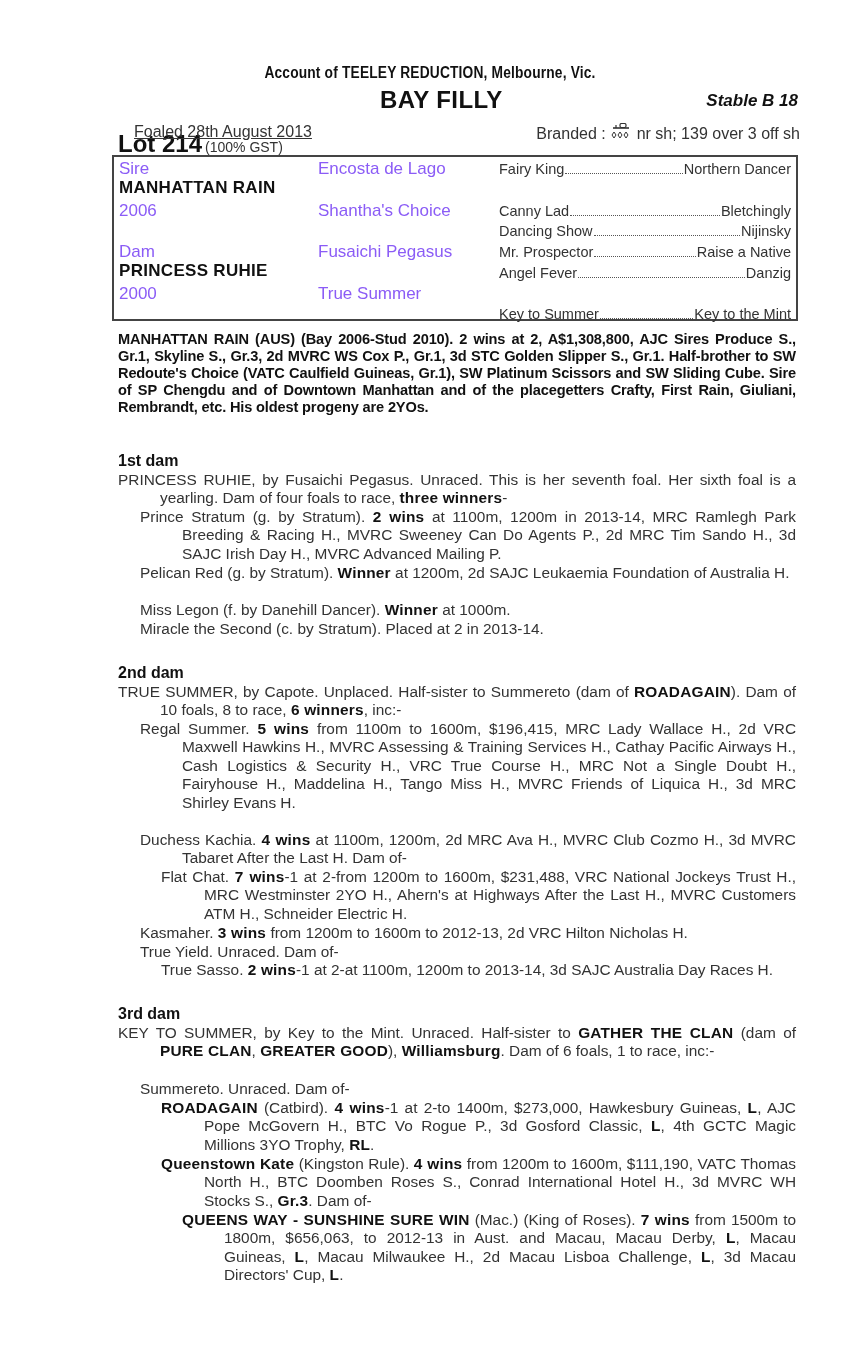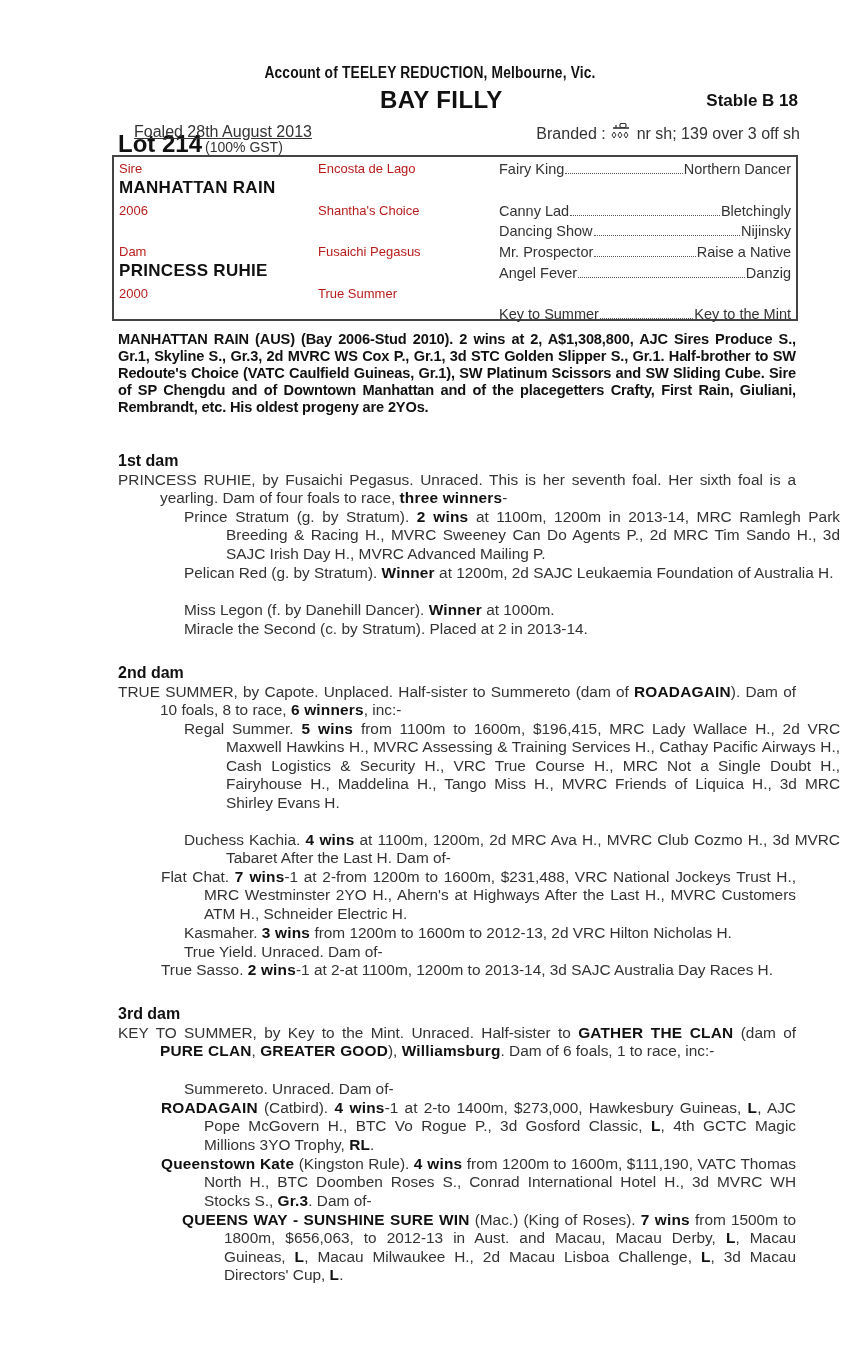--- a/index.html
+++ b/index.html
@@ -8,43 +8,43 @@
   .page { position:absolute; left:0; top:0; width:684px; height:1356px; }
 
   .account { position:absolute; top:64px; left:0; width:860px; text-align:center;
              font-family:"Liberation Sans", sans-serif; font-weight:bold; font-size:16px;
              color:#111; transform:scaleX(0.86); transform-origin:center; letter-spacing:0.2px; }
 
   .lotline { position:absolute; top:86px; left:118px; width:680px; height:30px; }
   .lot { position:absolute; left:0; top:0; font-weight:bold; font-size:24px; color:#111;margin-top:44px; }
   .lot .gst { font-weight:normal; font-size:14px; color:#333; margin-left:3px; }
   .sex { position:absolute; left:262px; top:0; font-weight:bold; font-size:24px; color:#111; letter-spacing:0.4px; }
-  .stable { position:absolute; right:0; top:5px; font-weight:bold; font-size:17px; color:#111; }
+  .stable { position:absolute; right:0; top:5px; font-weight:bold; font-size:17px; color:#111;font-style:italic; }
 
   .foaledline { position:absolute; top:123px; left:118px; width:682px; height:22px; font-size:16px; color:#333; }
   .foaled { position:absolute; left:16px; top:0;text-decoration:underline; }
   .branded { position:absolute; right:0; top:0; white-space:nowrap; }
   .brand-icon { display:inline-block; width:20px; height:18px; vertical-align:-2px; margin:0 1px; }
 
   .pedbox { position:absolute; left:112px; top:155px; width:686px; height:166px;
             border:2px solid #444; box-sizing:border-box; }
-  .ped-cell { position:absolute; font-size:13px; color:#b91c1c; white-space:nowrap; line-height:18px; }
+  .ped-cell { position:absolute; font-size:17px; color:#8b5cf6; white-space:nowrap; line-height:18px; }
   .ped-bold { font-weight:bold; font-size:17px; color:#111; letter-spacing:0.3px; }
   .ped-anc { position:absolute; left:385px; width:292px; font-size:14.5px; color:#333; line-height:18px;
              display:flex; white-space:nowrap; }
   .ped-anc .dots { flex:1; overflow:hidden; border-bottom:1.5px dotted #555; margin:0 1px 4px 1px; }
 
   .sirenote { position:absolute; left:118px; top:331px; width:678px; font-weight:bold; font-size:14.6px;
               line-height:17px; color:#111; text-align:justify; letter-spacing:-0.15px; }
 
   .sect-head { position:absolute; left:118px; font-weight:bold; font-size:16px; color:#111; }
   .para { position:absolute; font-size:15.4px; line-height:18.4px; color:#333; text-align:justify; }
   .para b { color:#111; letter-spacing:0.2px; }
   .l0 { left:118px; width:678px; padding-left:42px; text-indent:-42px; box-sizing:border-box; }
-  .l1 { left:140px; width:656px; padding-left:42px; text-indent:-42px; box-sizing:border-box;margin-left:44px; }
+  .l1 { left:140px; width:656px; padding-left:42px; text-indent:-42px; box-sizing:border-box; }
   .l2 { left:161px; width:635px; padding-left:43px; text-indent:-43px; box-sizing:border-box; }
   .l3 { left:182px; width:614px; padding-left:42px; text-indent:-42px; box-sizing:border-box; }
   .nojust { text-align:left; }
 </style>
 </head>
 <body>
 
 <div class="page">
 
   <div class="account">Account of TEELEY REDUCTION, Melbourne, Vic.</div>

